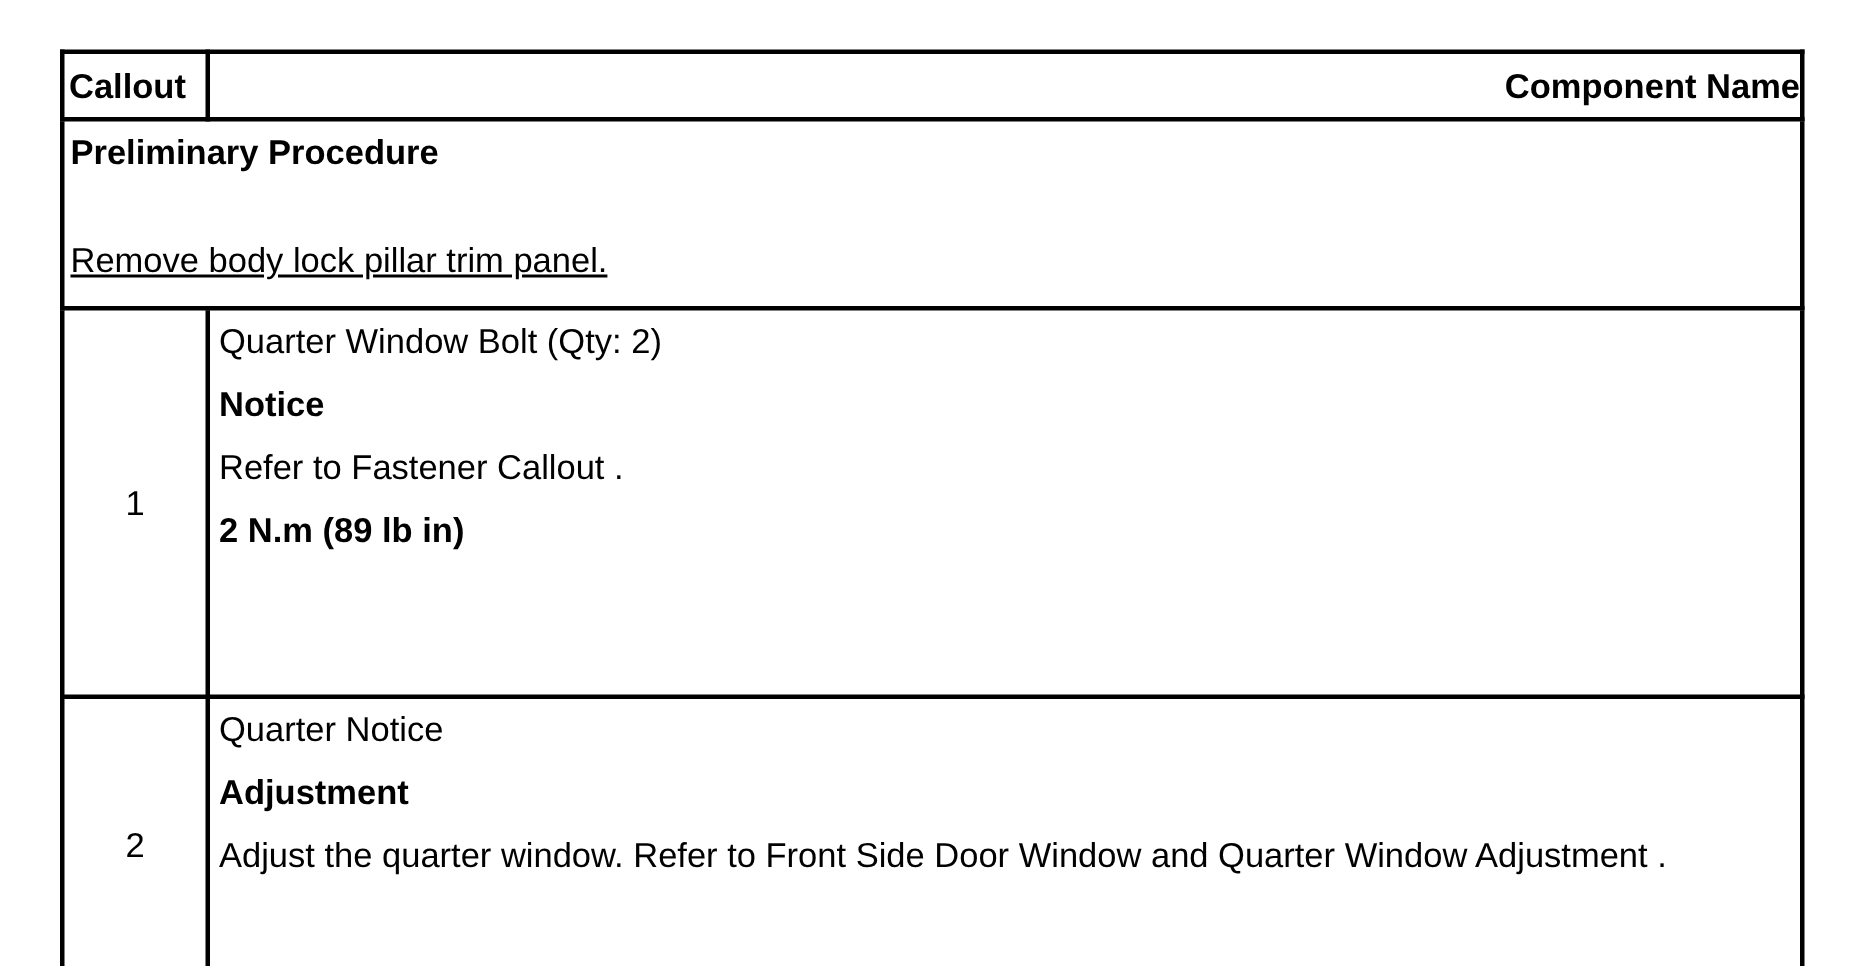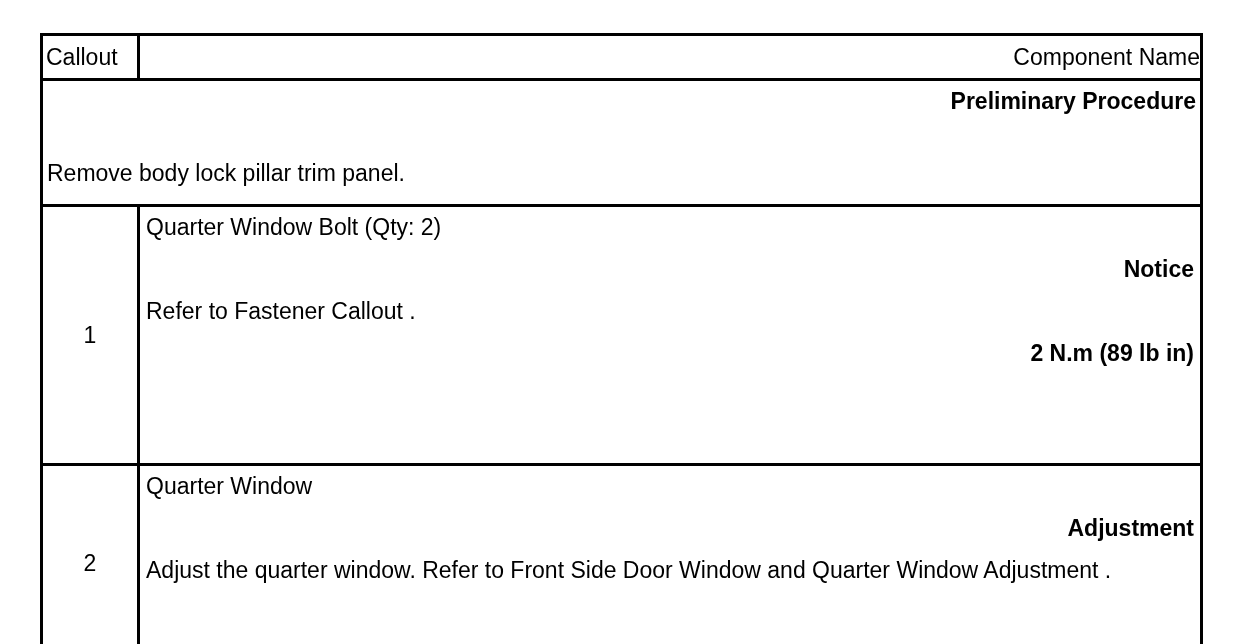--- a/index.html
+++ b/index.html
@@ -25,21 +25,21 @@
     width: 1163px;
   }
   col.col-callout { width: 97px; }
   th, td {
     border: 3px solid #000000;
     font-size: 23px;
     vertical-align: top;
     overflow: hidden;
   }
   th {
-    font-weight: normal;
+    font-weight: bold;
     height: 42px;
     vertical-align: middle;
     padding: 0;
     margin-left: 35px;
   }
   th.callout-h {
     text-align: left;
     padding-left: 3px;
   }
   th.name-h {
@@ -57,22 +57,22 @@
   td.content-cell {
     padding: 7px 6px 6px 6px;
   }
   tr.row-1 td { height: 243px; }
   tr.row-2 td { height: 182px; }
   p {
     margin: 0;
     line-height: 26px;
   }
   td.content-cell p + p { margin-top: 16px; }
-  td.prelim-cell p + p { margin-top: 46px; }
-  .bold { font-weight: bold; text-align: right; }
+  td.prelim-cell p + p { margin-top: 46px; text-decoration: underline; }
+  .bold { font-weight: bold; }
 </style>
 </head>
 <body>
 
 <div class="table-wrap">
   <table>
     <colgroup>
       <col class="col-callout">
       <col class="col-name">
     </colgroup>
@@ -95,20 +95,20 @@
           <p>Quarter Window Bolt (Qty: 2)</p>
           <p class="bold">Notice</p>
           <p>Refer to Fastener Callout .</p>
           <p class="bold">2 N.m (89 lb in)</p>
         </td>
       </tr>
 
       <tr class="row-2">
         <td class="callout-cell">2</td>
         <td class="content-cell">
-          <p>Quarter Window</p>
+          <p>Quarter Notice</p>
           <p class="bold">Adjustment</p>
           <p>Adjust the quarter window. Refer to Front Side Door Window and Quarter Window Adjustment .</p>
         </td>
       </tr>
     </tbody>
   </table>
 </div>
 
 </body></html>

